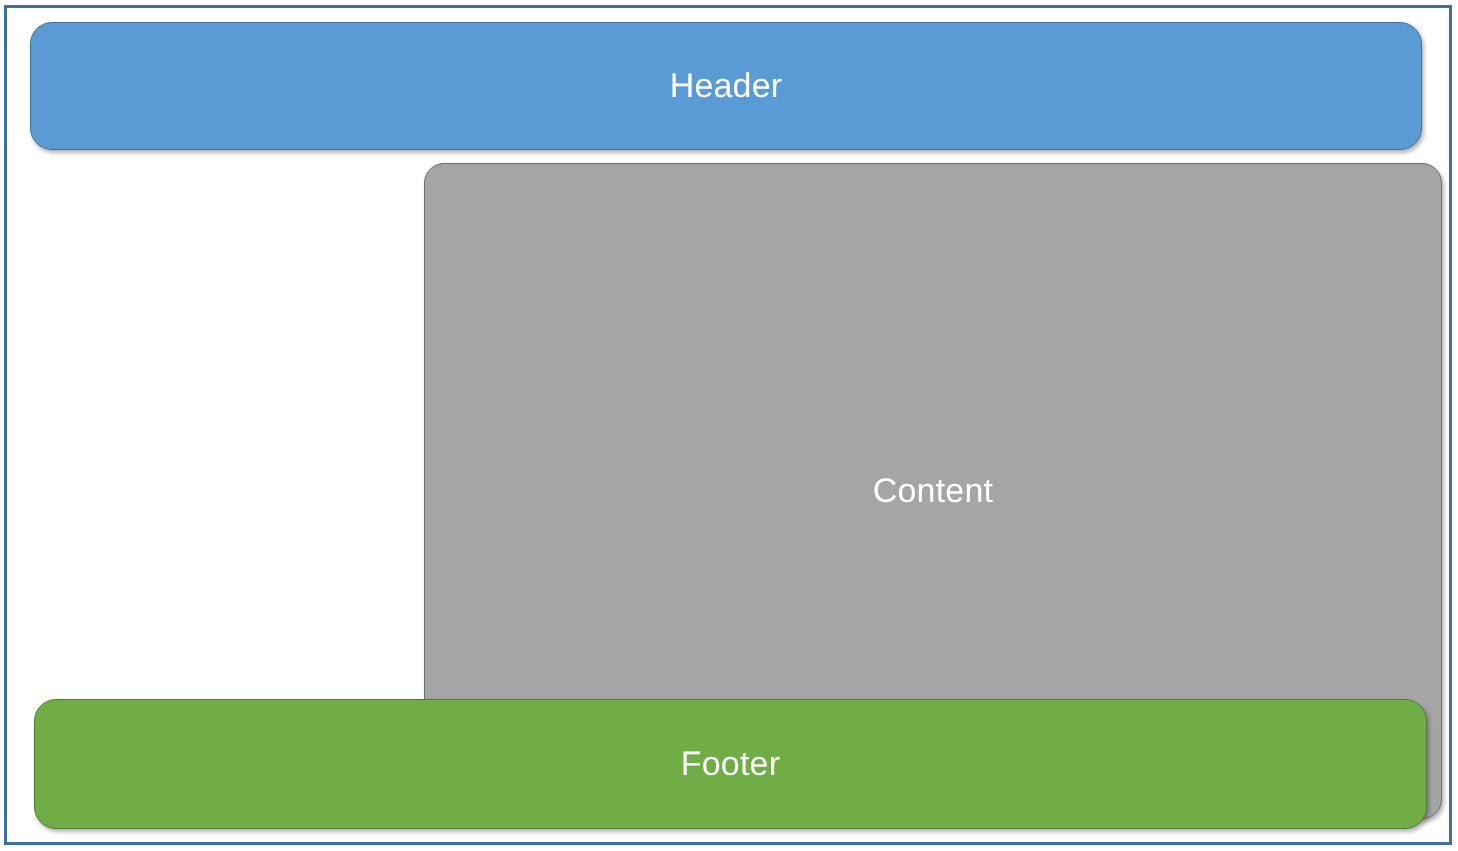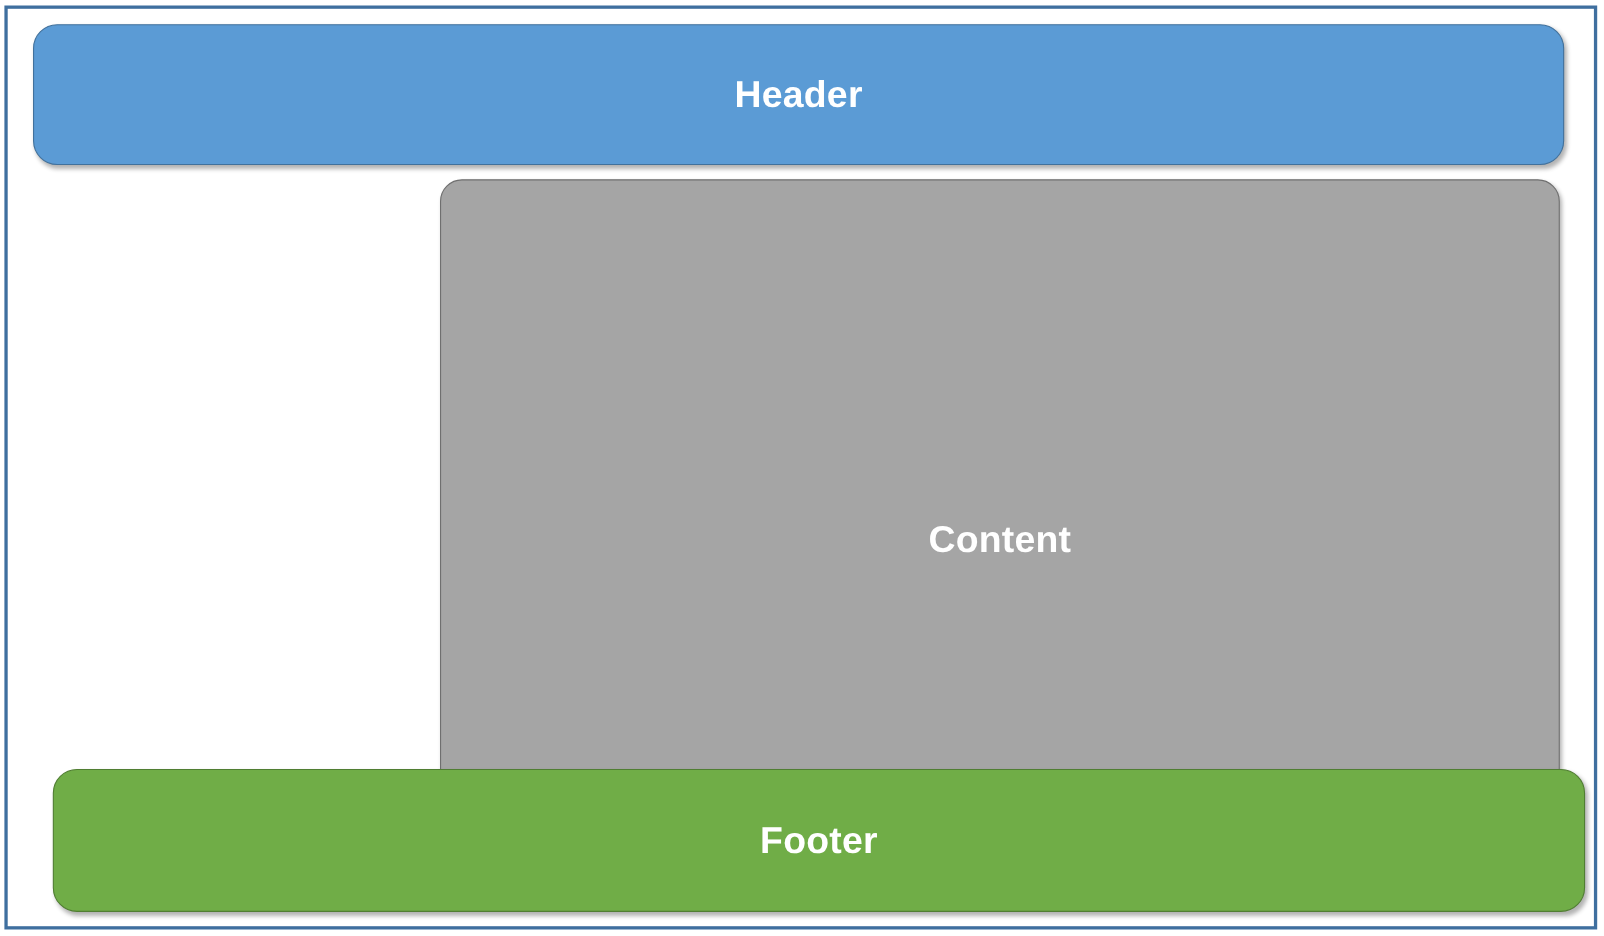--- a/index.html
+++ b/index.html
@@ -31,21 +31,21 @@
 
   
   .region {
     position: absolute;
     box-sizing: border-box;
     display: flex;
     align-items: center;
     justify-content: center;
     color: #ffffff;
     font-size: 34px;
-    font-weight: 700;
+    font-weight: 400;
     letter-spacing: 0.2px;
     line-height: 1;
     text-rendering: geometricPrecision;
     box-shadow: 2px 3px 4px rgba(0,0,0,0.30);
   }
 
   .region-label {
     display: block;
     white-space: nowrap;
     pointer-events: none;
@@ -68,39 +68,38 @@
     top: 167px;
     width: 353px;
     height: 515px;
     background: #ed7d31;
     border: 1px solid #ae5a21;
     border-radius: 42px;
   }
 
   
   .region--content {
-    left: 400px;
+    left: 424px;
     top: 163px;
     width: 1018px;
     height: 656px;
     background: #a5a5a5;
     border: 1px solid #6f6f6f;
     border-radius: 20px;
   }
 
   
   .region--footer {
     left: 34px;
     top: 699px;
     width: 1393px;
     height: 130px;
     background: #70ad47;
     border: 1px solid #507e32;
     border-radius: 22px;
-    margin-left: 14px;
   }
 </style>
 </head>
 <body>
 
 <div id="canvas">
 
   <div class="page-frame"></div>
 
   <div class="region region--header">

